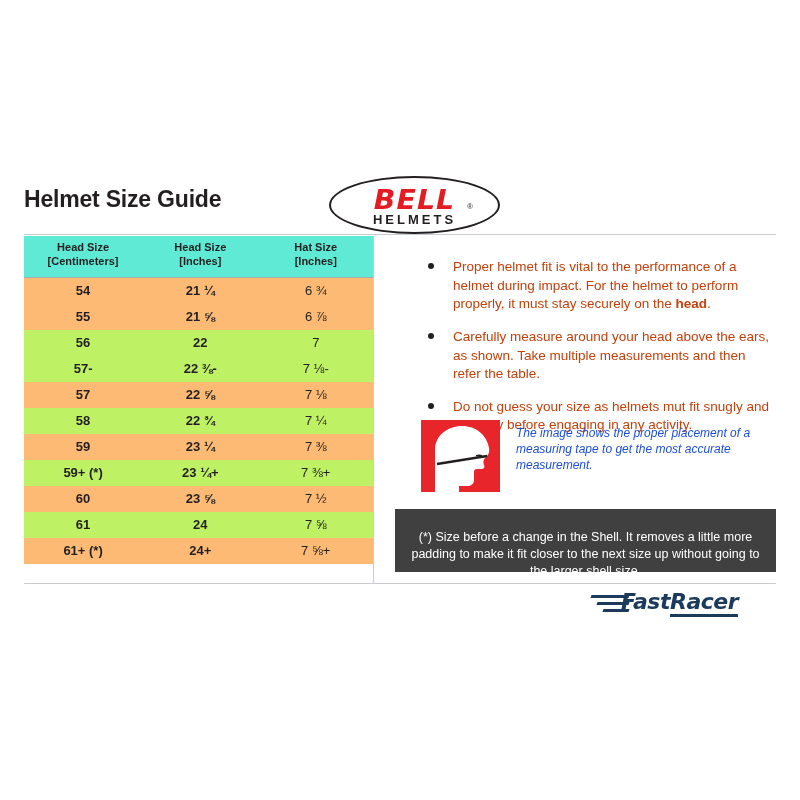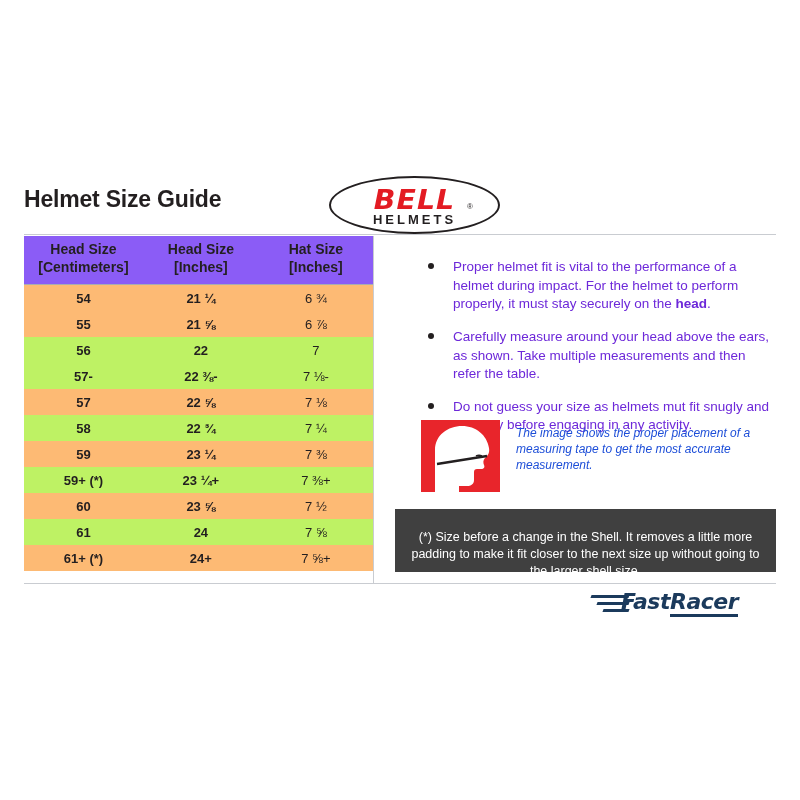--- a/index.html
+++ b/index.html
@@ -106,27 +106,27 @@
   
   .size-table {
     position: absolute;
     left: 24px;
     top: 236px;
     width: 349px;
     border-collapse: collapse;
     font-size: 13px;
   }
   .size-table th {
-    font-size: 14px;
+    font-size: 11px;
     font-weight: bold;
     text-align: center;
     padding: 5px 2px 8px 2px;
     line-height: 1.25;
     color: #231f20;
-    background: #8b5cf6;
+    background: #5eead4;
     border-bottom: 1px solid #a9acb1;
   }
   .size-table td {
     text-align: center;
     padding: 5px 2px;
     height: 16px;
     color: #231f20;
   }
   .size-table tr.odd td {
     background: #fdba74;
@@ -167,21 +167,21 @@
     left: 410px;
     top: 258px;
     width: 366px;
   }
   .bullet {
     position: relative;
     padding-left: 43px;
     margin-bottom: 14px;
     font-size: 13.5px;
     line-height: 1.38;
-    color: #6d28d9;
+    color: #c2410c;
   }
   .bullet .dot {
     position: absolute;
     left: 18px;
     top: 5px;
     width: 6px;
     height: 6px;
     border-radius: 50%;
     background: #231f20;
   }

